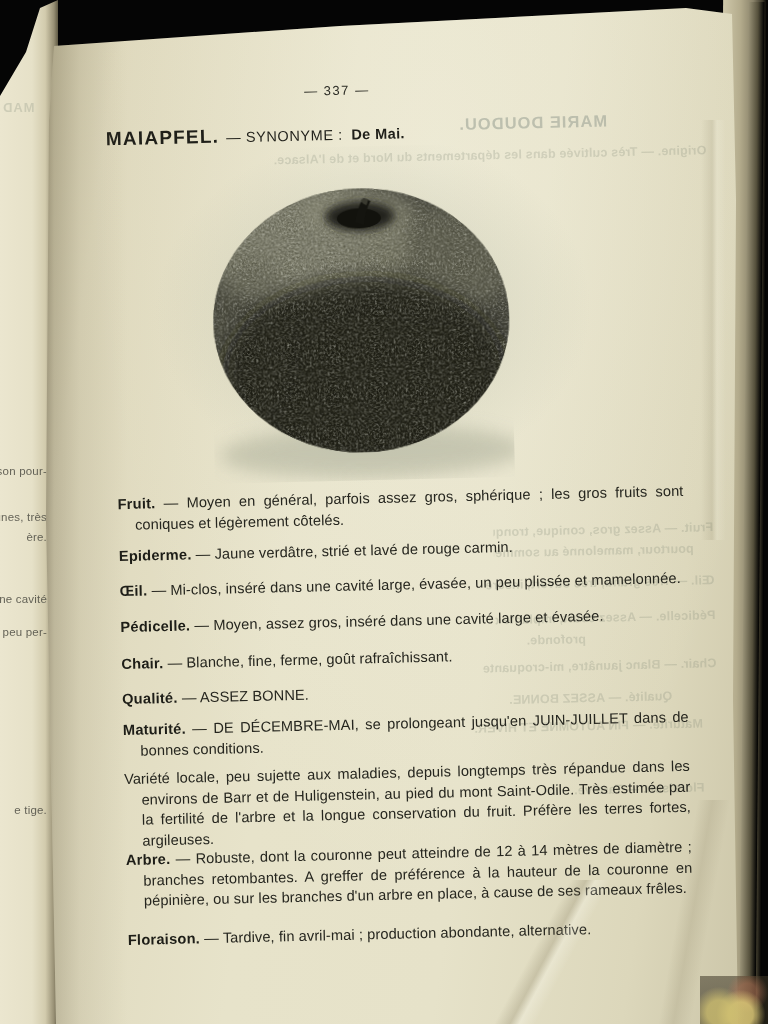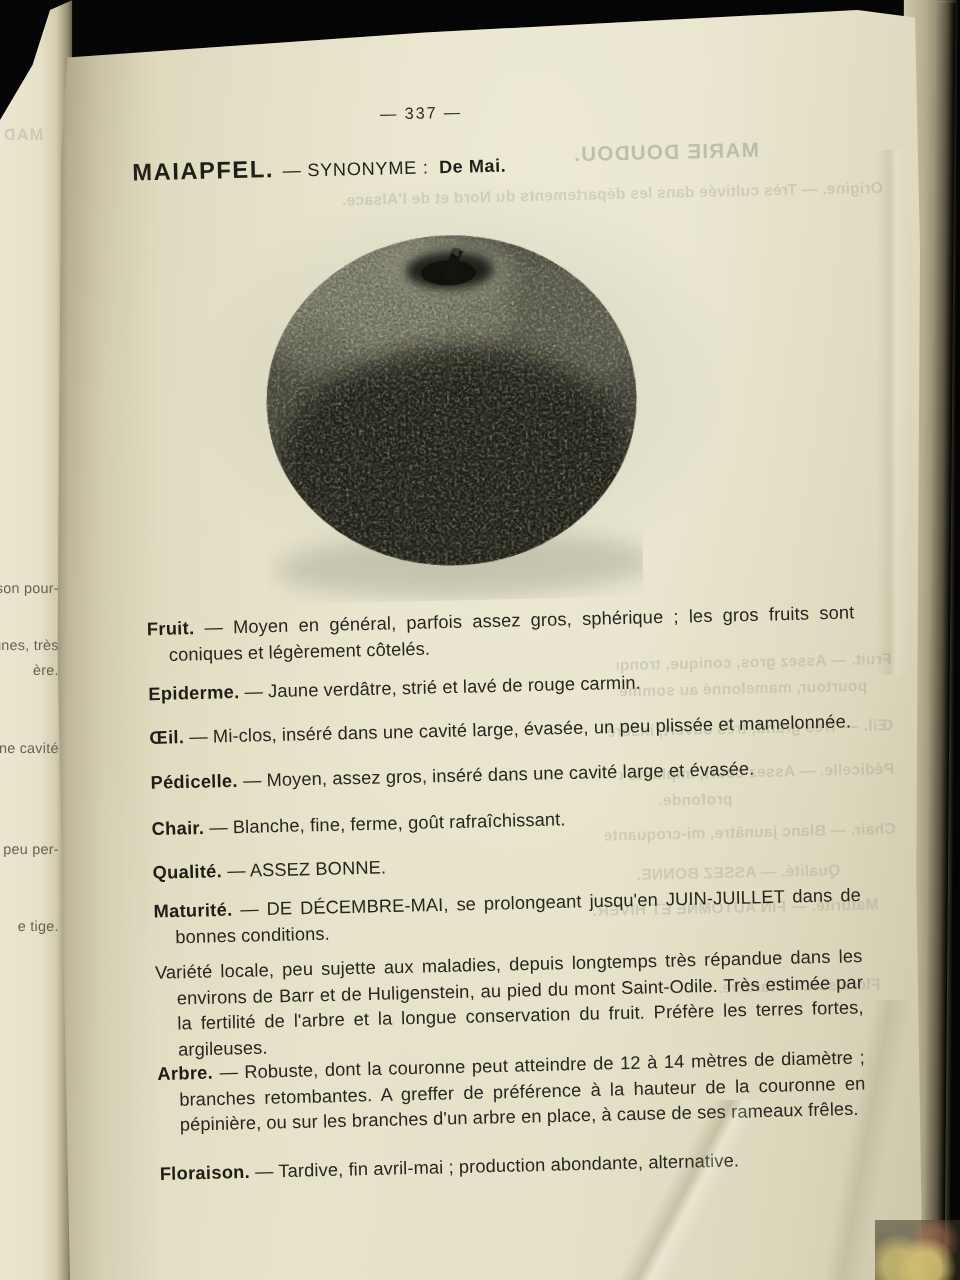--- a/index.html
+++ b/index.html
@@ -77,22 +77,22 @@
 
   <div class="edge-stack"></div>
   <div class="edge-stack2"></div>
 
   <div class="left-page">
     <span class="lp-ghost">MAD</span>
     <span class="lp-frag" style="top:465px">son pour-</span>
     <span class="lp-frag" style="top:511px">unes, très</span>
     <span class="lp-frag" style="top:531px">ère.</span>
     <span class="lp-frag" style="top:593px">une cavité</span>
-    <span class="lp-frag" style="top:674px">peu per-</span>
-    <span class="lp-frag" style="top:736px">e tige.</span>
+    <span class="lp-frag" style="top:626px">peu per-</span>
+    <span class="lp-frag" style="top:804px">e tige.</span>
   </div>
 
   <div class="main-page">
     <div class="content">
 
       <div class="ghost ghost-title" style="left:394px;top:117px;width:220px">MARIE DOUDOU.</div>
       <div class="ghost ghost-line" style="left:112px;top:151px;width:565px">Origine. — Très cultivée dans les départements du Nord et de l'Alsace.</div>
       <div class="ghost ghost-line" style="left:455px;top:528px;width:220px">Fruit. — Assez gros, conique, tronqué au</div>
       <div class="ghost ghost-line" style="left:455px;top:549px;width:200px">pourtour, mamelonné au sommet.</div>
       <div class="ghost ghost-line" style="left:430px;top:581px;width:245px">Œil. — Très grand, très ouvert, inséré</div>

